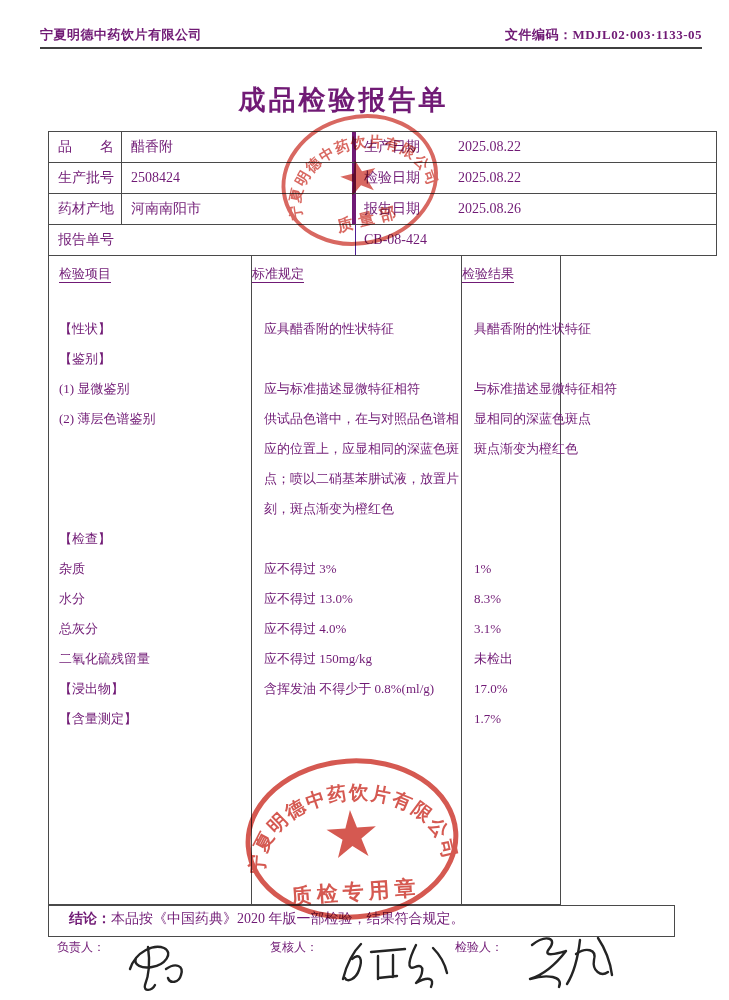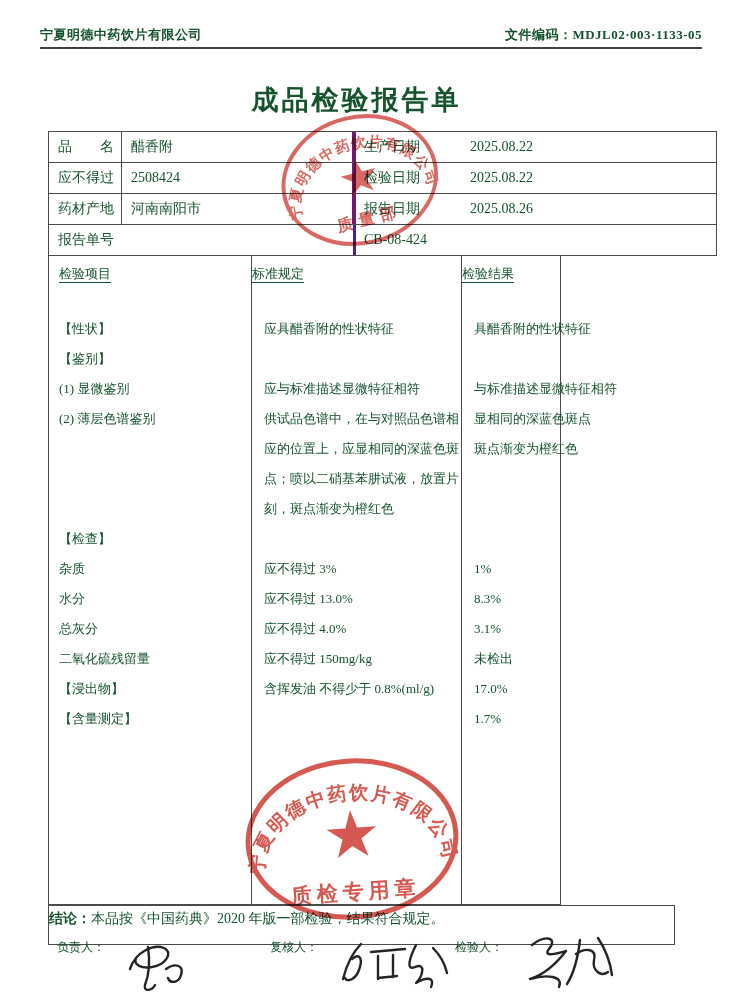--- a/index.html
+++ b/index.html
@@ -1,56 +1,56 @@
 <!DOCTYPE html>
 <html><head>
 <meta charset="utf-8">
 <style>
   html,body{margin:0;padding:0;background:#e8e8e8;}
   .page{
     position:relative;width:729px;height:1000px;background:#ffffff;
-    font-family:"Liberation Serif","DejaVu Serif",serif;color:#14532d;
+    font-family:"Liberation Serif","DejaVu Serif",serif;color:#701a75;
     overflow:hidden;margin:0 auto;
   }
   
   .doc-header{position:absolute;left:40px;top:26px;width:662px;display:flex;justify-content:space-between;
     font-size:13px;font-weight:bold;letter-spacing:.5px;}
   .header-rule{position:absolute;left:40px;top:47px;width:662px;height:2px;background:#3f3f3f;}
   
-  .title{position:absolute;left:17px;top:82px;width:679px;margin:0;text-align:center;
+  .title{position:absolute;left:4px;top:82px;width:679px;margin:0;text-align:center;
     font-size:27px;font-weight:bold;letter-spacing:3px;}
   
   .info-table{position:absolute;left:48px;top:131px;width:669px;border:1px solid #4a4a4a;box-sizing:border-box;}
   .info-row{display:flex;border-bottom:1px solid #4a4a4a;height:30px;line-height:30px;font-size:14px;}
   .info-row:last-child{border-bottom:none;}
   .ic{box-sizing:border-box;white-space:pre;overflow:hidden;}
   .c-lbl{width:73px;border-right:1px solid #4a4a4a;padding-left:9px;}
   .c-val{width:234px;border-right:4px solid #701a75;padding-left:9px;}
   .c-dlbl{width:94px;padding-left:8px;}
-  .c-dval{flex:1;padding-left:8px;margin-left:12px;}
-  .c-lbl4{width:307px;border-right:3px solid #4c1d95;padding-left:9px;}
+  .c-dval{flex:1;padding-left:8px;}
+  .c-lbl4{width:307px;border-right:1px solid #4c1d95;padding-left:9px;}
   .c-val4{flex:1;padding-left:8px;}
   
   .main-table{position:absolute;left:48px;top:255px;width:513px;height:650px;
     border:1px solid #4a4a4a;box-sizing:border-box;}
   .vline{position:absolute;top:0;bottom:0;width:1px;background:#4a4a4a;}
   .vline.v1{left:202px;} .vline.v2{left:412px;}
   .mcol{position:absolute;top:0;bottom:0;overflow:hidden;font-size:13px;}
   .mcol.items{left:0;width:202px;}
   .mcol.std{left:203px;width:209px;}
   .mcol.res{left:413px;width:214px;}
   .mt-head{height:58px;padding-top:9px;box-sizing:border-box;}
   .mt-head span{text-decoration:underline;text-underline-offset:4px;}
   .items .mt-head{padding-left:10px;}
   .std .mt-head,.res .mt-head{text-align:left;}
   .tline{height:30px;line-height:30px;white-space:pre;padding-left:10px;}
   .std .tline,.res .tline{padding-left:12px;}
   
-  .conclusion{position:absolute;left:48px;top:905px;width:627px;height:40px;
-    border:1px solid #4a4a4a;box-sizing:border-box;line-height:26px;font-size:14px;padding-left:0;white-space:pre;}
+  .conclusion{position:absolute;left:48px;top:905px;width:627px;height:32px;
+    border:1px solid #4a4a4a;box-sizing:border-box;line-height:26px;font-size:14px;padding-left:20px;white-space:pre;}
   .conclusion b{font-weight:bold;}
   
   .sig-row{position:absolute;left:48px;top:933px;width:660px;height:62px;font-size:12px;}
   .sig-label{position:absolute;top:6px;}
   .sig-label.l1{left:9px;} .sig-label.l2{left:222px;} .sig-label.l3{left:407px;}
   .sig-svg{position:absolute;}
   .sig-svg.s1{left:70px;top:2px;} .sig-svg.s2{left:285px;top:0;} .sig-svg.s3{left:470px;top:-4px;}
   .sig-svg path{fill:none;stroke:#242424;stroke-width:2.4;stroke-linecap:round;stroke-linejoin:round;}
   
   .stamp{position:absolute;mix-blend-mode:multiply;pointer-events:none;}
@@ -71,21 +71,21 @@
   <h1 class="title">成品检验报告单</h1>
 
   <div class="info-table">
     <div class="info-row">
       <div class="ic c-lbl">品　　名</div>
       <div class="ic c-val">醋香附</div>
       <div class="ic c-dlbl">生产日期</div>
       <div class="ic c-dval">2025.08.22</div>
     </div>
     <div class="info-row">
-      <div class="ic c-lbl">应不得过</div>
+      <div class="ic c-lbl">生产批号</div>
       <div class="ic c-val">2508424</div>
       <div class="ic c-dlbl">检验日期</div>
       <div class="ic c-dval">2025.08.22</div>
     </div>
     <div class="info-row">
       <div class="ic c-lbl">药材产地</div>
       <div class="ic c-val">河南南阳市</div>
       <div class="ic c-dlbl">报告日期</div>
       <div class="ic c-dval">2025.08.26</div>
     </div>

